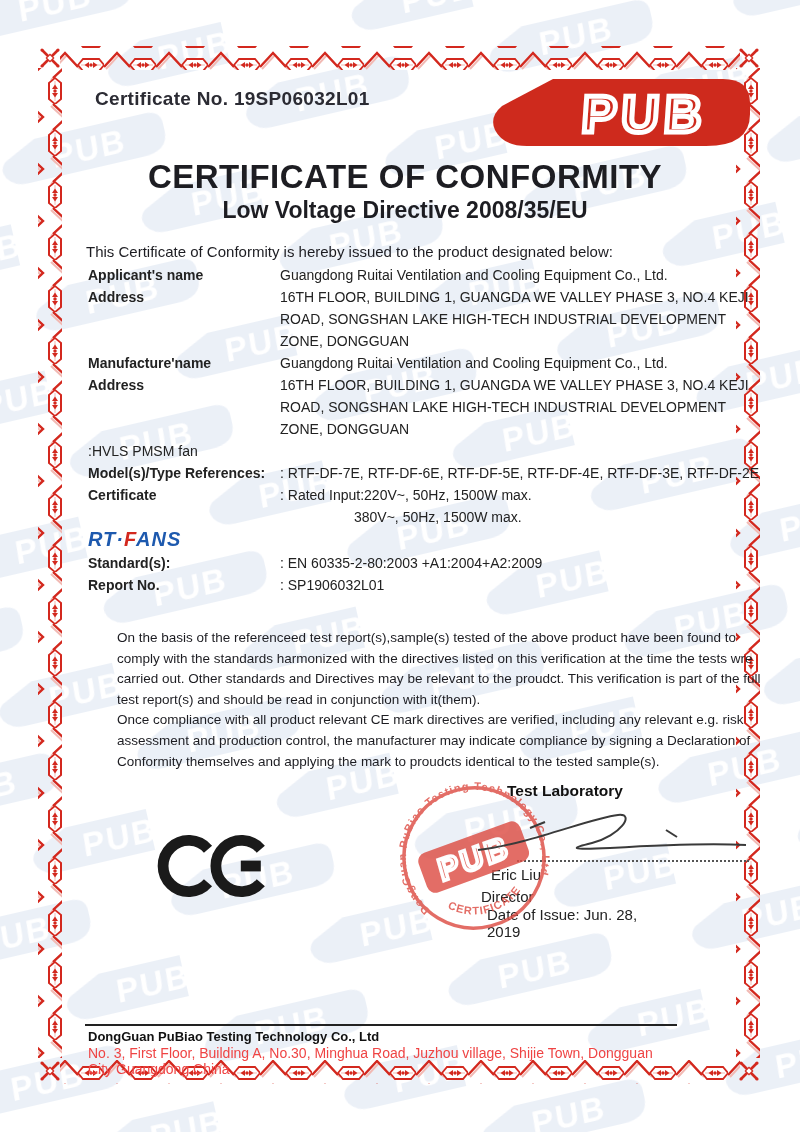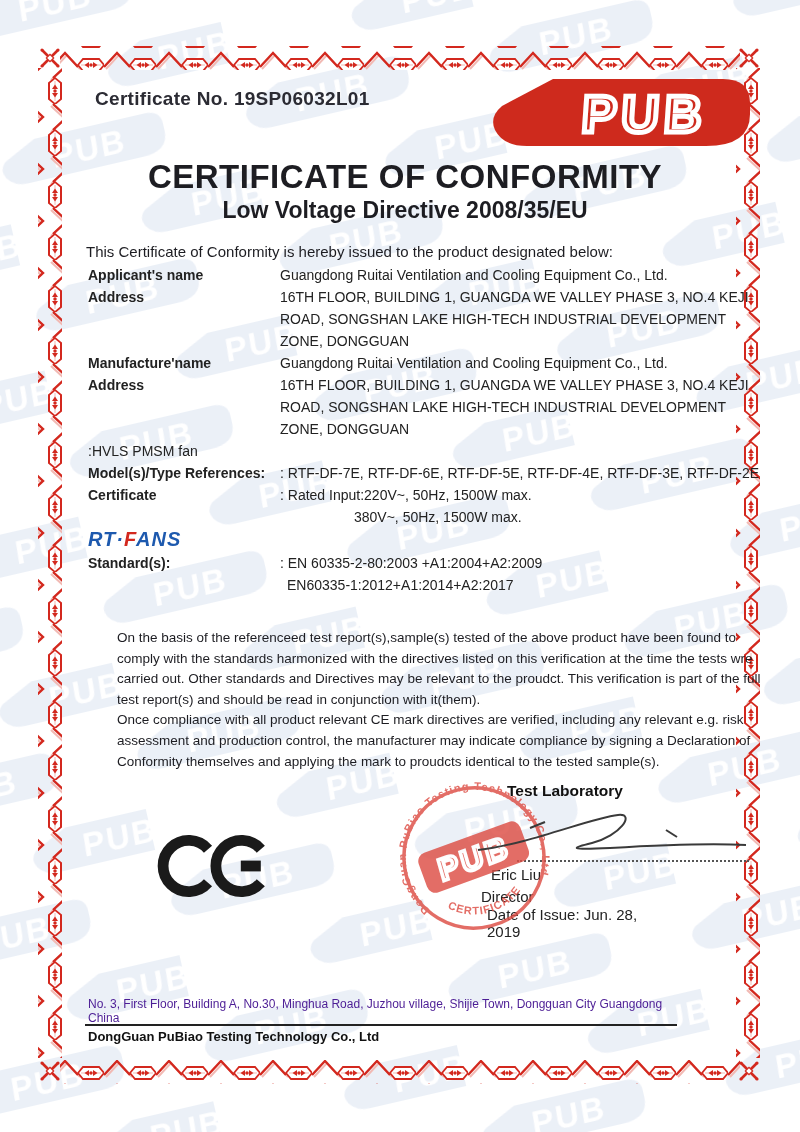--- a/index.html
+++ b/index.html
@@ -34,21 +34,21 @@
   .sig-dots{left:517px;top:842px;width:232px;height:18px;border-bottom:2px dotted #555;}
   .signature{left:468px;top:806px;z-index:5;}
   .sig-name{left:491px;top:866px;font-size:15px;}
   .sig-title{left:481px;top:888px;font-size:15px;}
   .sig-date{left:487px;top:906px;font-size:15px;}
   .stamp{left:396px;top:780px;z-index:4;opacity:.82;}
   .ce{left:156px;top:824px;}
   
   .footer-line{left:85px;top:1024px;width:592px;height:2px;background:#222;}
   .footer-company{left:88px;top:1029px;font-size:13px;font-weight:bold;color:#111;}
-  .footer-address{left:88px;top:997px;font-size:12px;color:#4c1d95;}
+  .footer-address{left:88px;top:1045px;font-size:14px;color:#ef4444;}
 </style>
 </head>
 <body>
 
 <div id="page">
 
   <svg id="watermark-layer" class="abs" width="800" height="1132">
     <defs>
       <pattern id="wmpat" patternUnits="userSpaceOnUse" width="250" height="150" patternTransform="rotate(-13) translate(-40,-10)">
         <g opacity="0.55">
@@ -167,22 +167,27 @@
       </div>
       <div class="drow">
         <div class="dvalue">
           <span class="tm"><span style="color:#1d59ae">RT·</span><span style="color:#d3281e">F</span><span style="color:#1d59ae">ANS</span></span>
         </div>
       </div>
       <div class="drow">
         <div class="dlabel">Standard(s):</div>
         <div class="dvalue">
           <span class="vline">: EN 60335-2-80:2003 +A1:2004+A2:2009</span>
-          <span class="vline indent-std">EN60335-1:2012+A1:2014+A2:2017</span>
-        </div>
+        </div>
+      </div>
+      <div class="drow">
+        <div class="dlabel">Report No.</div>
+        <div class="dvalue">
+            <span class="vline">: SP1906032L01</span>
+          </div>
       </div>
     </div>
 
     <div class="abs paragraphs">
       <p>On the basis of the referenceed test report(s),sample(s) tested of the above product have been found to comply with the standards harmonized with the directives listed on this verification at the time the tests wre carried out. Other standards and Directives may be relevant to the proudct. This verification is part of the full test report(s) and should be read in conjunction with it(them).</p>
       <p>Once compliance with all product relevant CE mark directives are verified, including any relevant e.g. risk assessment and production control, the manufacturer may indicate compliance by signing a Declaration of Conformity themselves and applying the mark to proudcts identical to the tested sample(s).</p>
     </div>
 
     <svg class="abs ce" width="120" height="84" viewBox="0 0 300 160">
       <path d="M 130,38 A 64 64 0 1 0 130,122" fill="none" stroke="#1a1a1a" stroke-width="27"></path>

